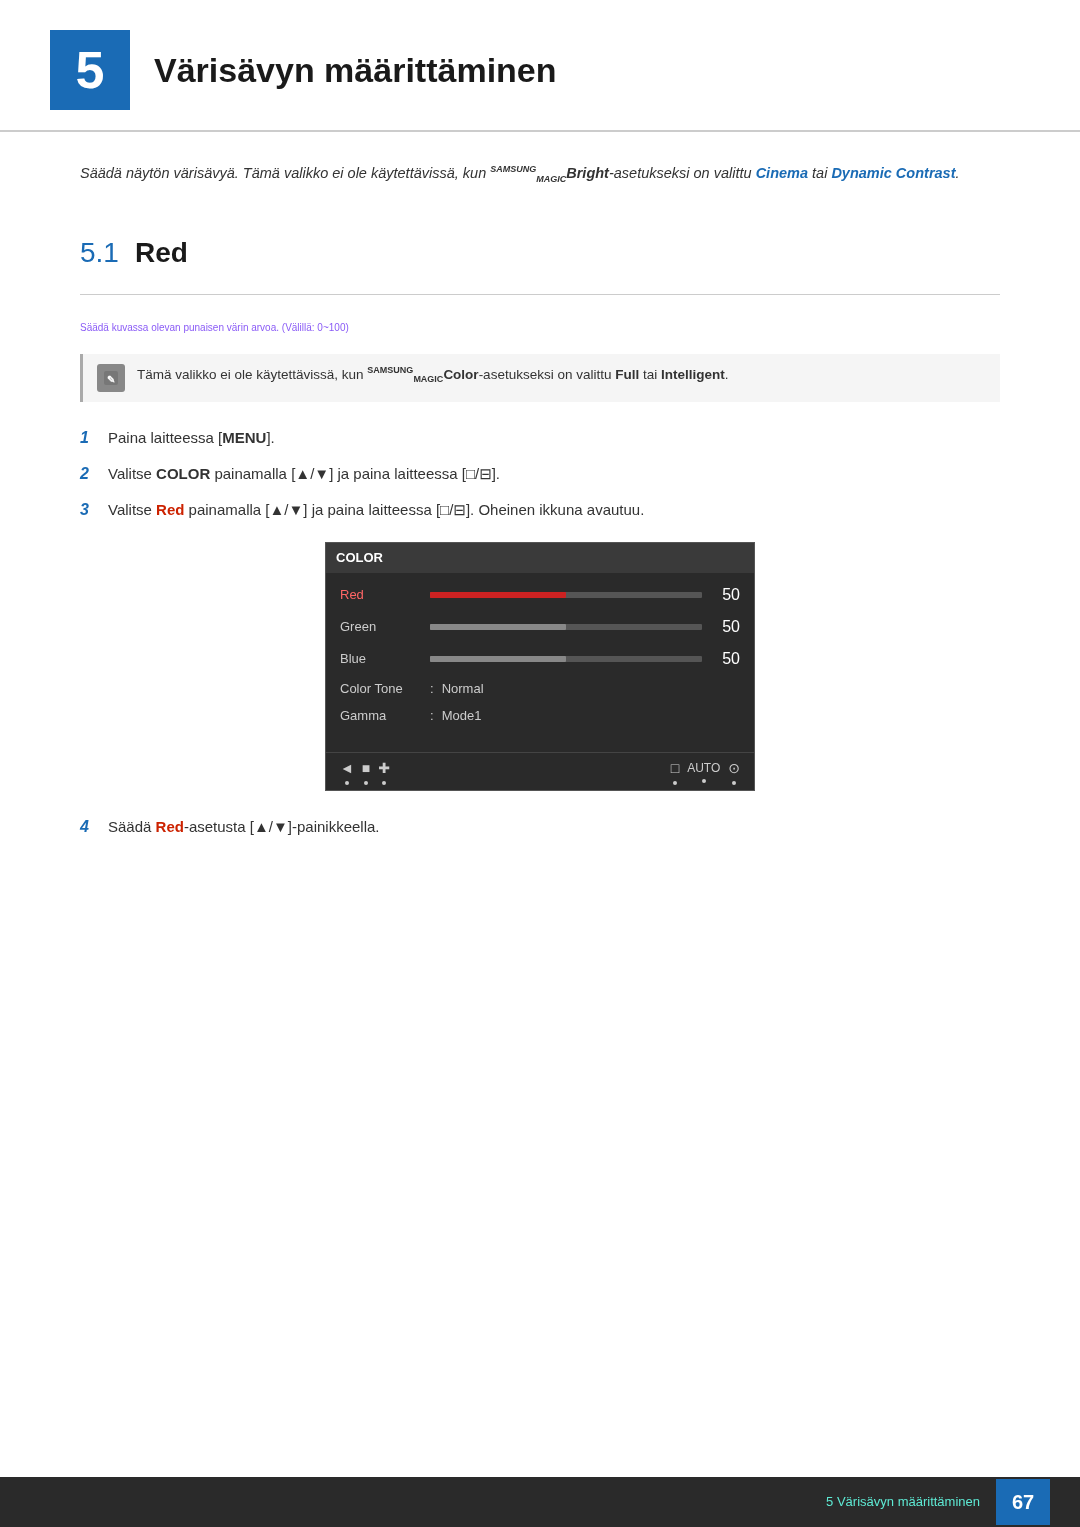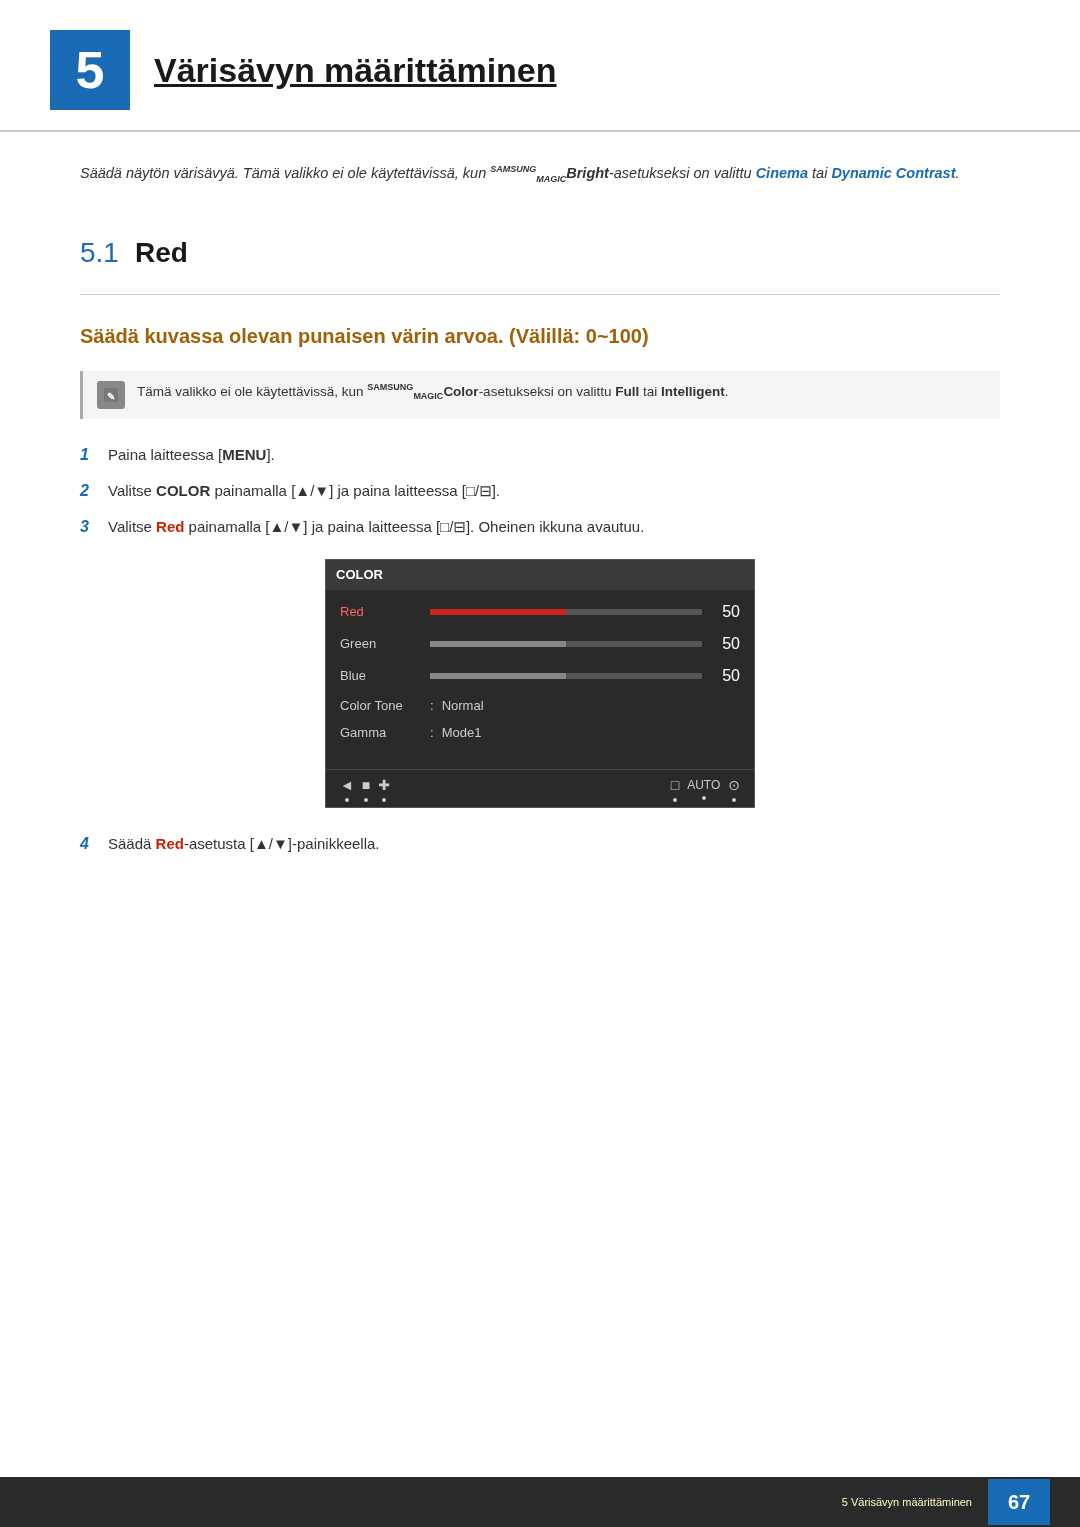--- a/index.html
+++ b/index.html
@@ -43,21 +43,20 @@
       align-items: center;
       justify-content: center;
       margin-right: 24px;
       flex-shrink: 0;
     }
 
     .chapter-title {
       font-size: 34px;
       font-weight: bold;
       color: #1a1a1a;
-      text-decoration: underline;
     }
 
     
     .content-area {
       padding: 0 80px 0 80px;
     }
 
     .chapter-intro {
       font-size: 14.5px;
       color: #333;
@@ -92,25 +91,24 @@
       color: #1a1a1a;
     }
 
     .section-divider {
       border: none;
       border-top: 1px solid #cccccc;
       margin-bottom: 24px;
     }
 
     .section-body {
-      font-size: 20px;
-      color: #a16207;
+      font-size: 10px;
+      color: #8b5cf6;
       line-height: 1.7;
       margin-bottom: 12px;
-      font-weight: bold;
     }
 
     
     .note-box {
       display: flex;
       align-items: flex-start;
       background: #f5f5f5;
       border-left: 3px solid #aaaaaa;
       padding: 10px 14px;
       margin: 18px 0 24px 0;
@@ -312,31 +310,31 @@
       right: 0;
       height: 50px;
       background: #2a2a2a;
       display: flex;
       align-items: center;
       justify-content: flex-end;
       padding: 0 30px;
     }
 
     .footer-text {
-      color: #fef9c3;
-      font-size: 11px;
+      color: #5eead4;
+      font-size: 13px;
       margin-right: 16px;
     }
 
     .footer-number {
       background: #1a6bb5;
       color: white;
       font-size: 20px;
       font-weight: bold;
-      width: 62px;
+      width: 54px;
       height: 46px;
       display: flex;
       align-items: center;
       justify-content: center;
     }
   </style>
 </head>
 <body>
 
 <div class="page-container">

